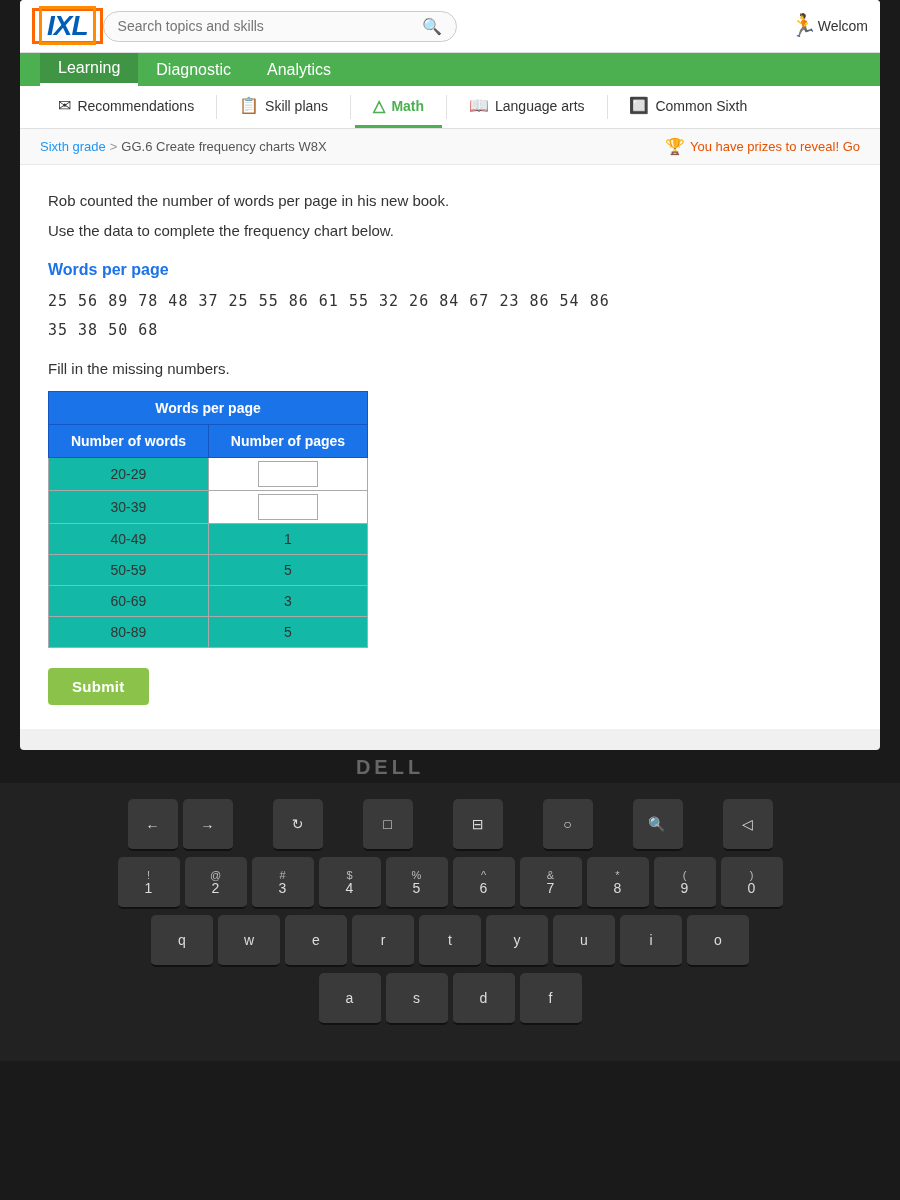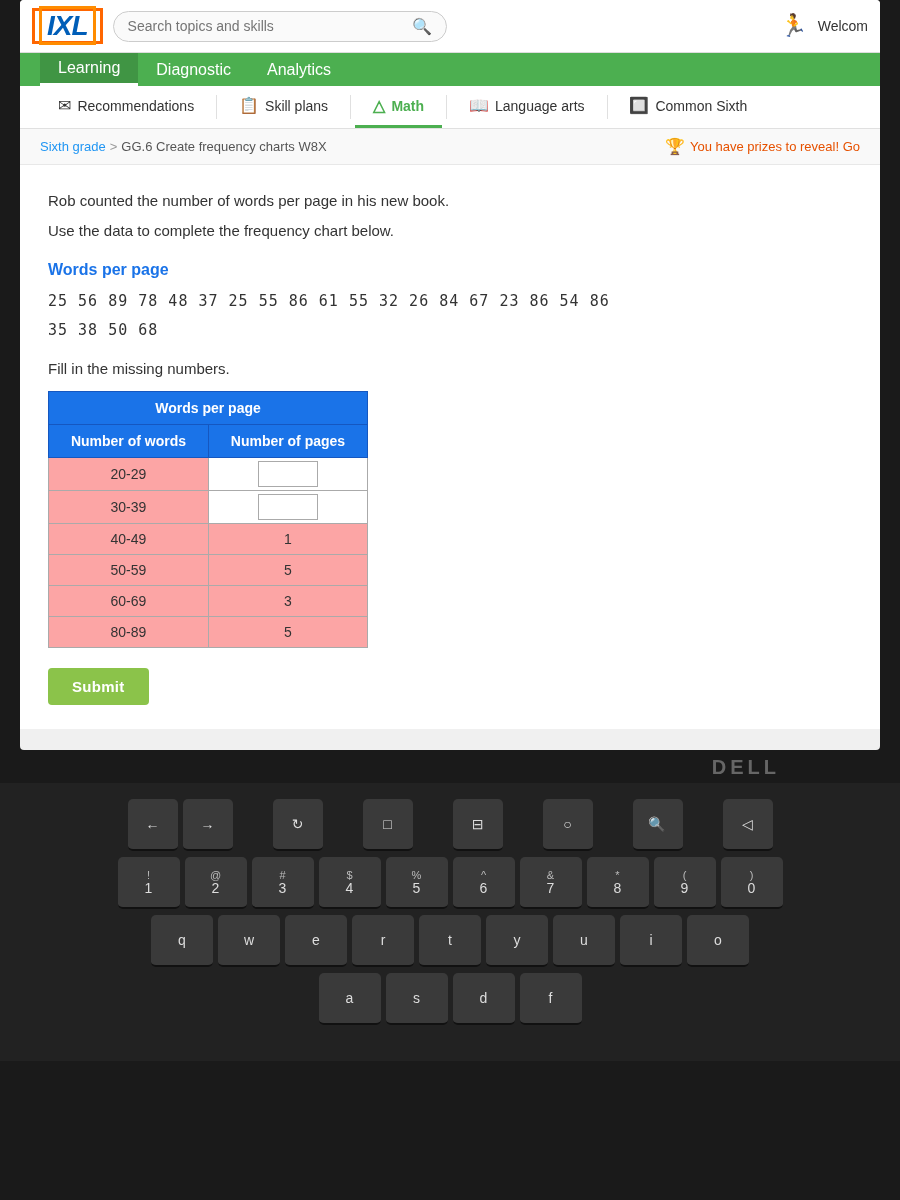--- a/index.html
+++ b/index.html
@@ -22,21 +22,20 @@
       position: relative;
     }
 
     
     .top-bar {
       background: #fff;
       display: flex;
       align-items: center;
       padding: 8px 12px;
       border-bottom: 1px solid #ddd;
-      gap: 10px;
       justify-content: flex-end;
     }
 
     .logo {
       font-size: 26px;
       font-weight: 900;
       color: #005eb8;
       letter-spacing: -1px;
       font-style: italic;
       border: 3px solid #ff6600;
@@ -223,21 +222,21 @@
     }
     .freq-table td {
       border: 1px solid #aaa;
       padding: 7px 16px;
       text-align: center;
       font-size: 14px;
       color: #333;
       background: #f5f0e8;
     }
     .freq-table td.number-cell {
-      background: #fca5a5;
+      background: #14b8a6;
       font-weight: 500;
     }
     .freq-table td.input-cell {
       background: #fff;
       padding: 3px 8px;
     }
     .freq-table td.input-cell input {
       width: 60px;
       height: 26px;
       border: 1px solid #aaa;
@@ -425,21 +424,21 @@
           </tr>
         </tbody>
     </table>
 
     <button class="submit-btn">Submit</button>
 
   </div>
 
 </div>
 
-<div class="dell-logo" style="color:#666; font-size:20px; font-weight:bold; letter-spacing:4px; text-align:right; padding: 6px 120px 4px 0;">DELL</div>
+<div class="dell-logo" style="color:#666; font-size:20px; font-weight:bold; letter-spacing:4px; padding: 6px 120px 4px 0;">DELL</div>
 
 <div class="keyboard-area">
 
   <div class="kb-row">
     <div class="kb-key small">
         <span class="bottom-char">←</span>
       </div>
     <div class="kb-key small">
         <span class="bottom-char">→</span>
       </div>

